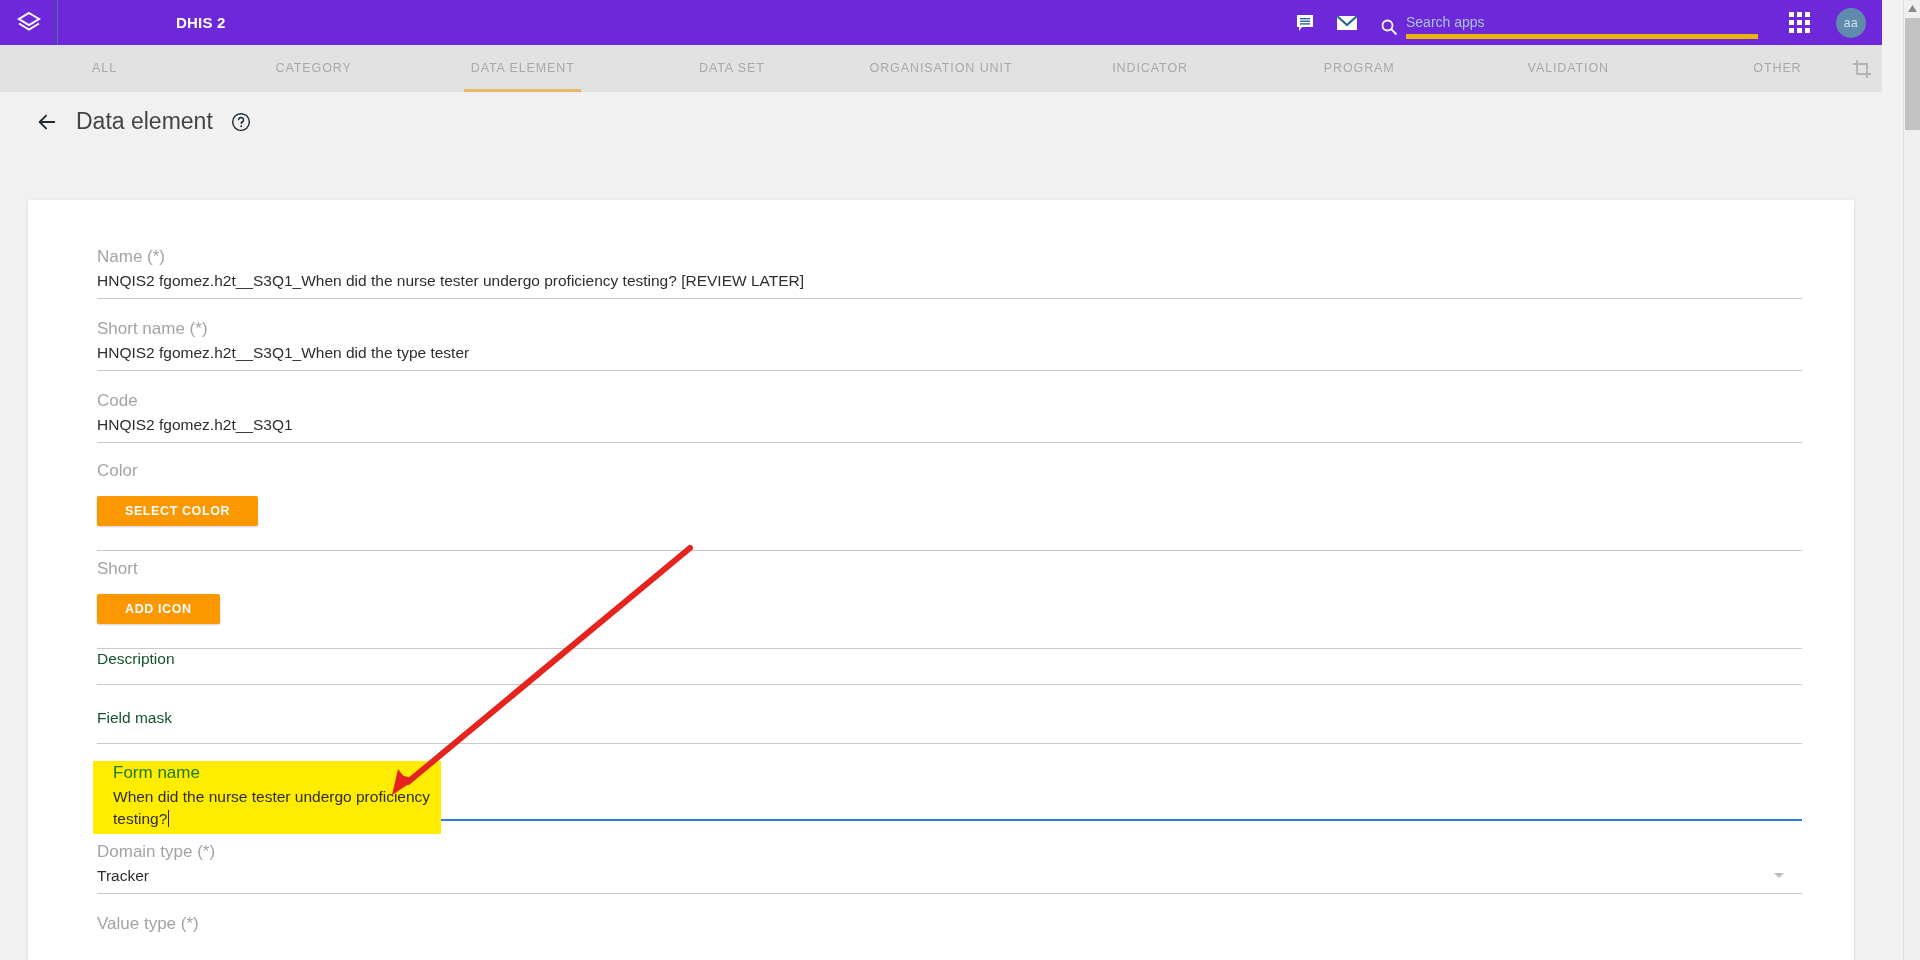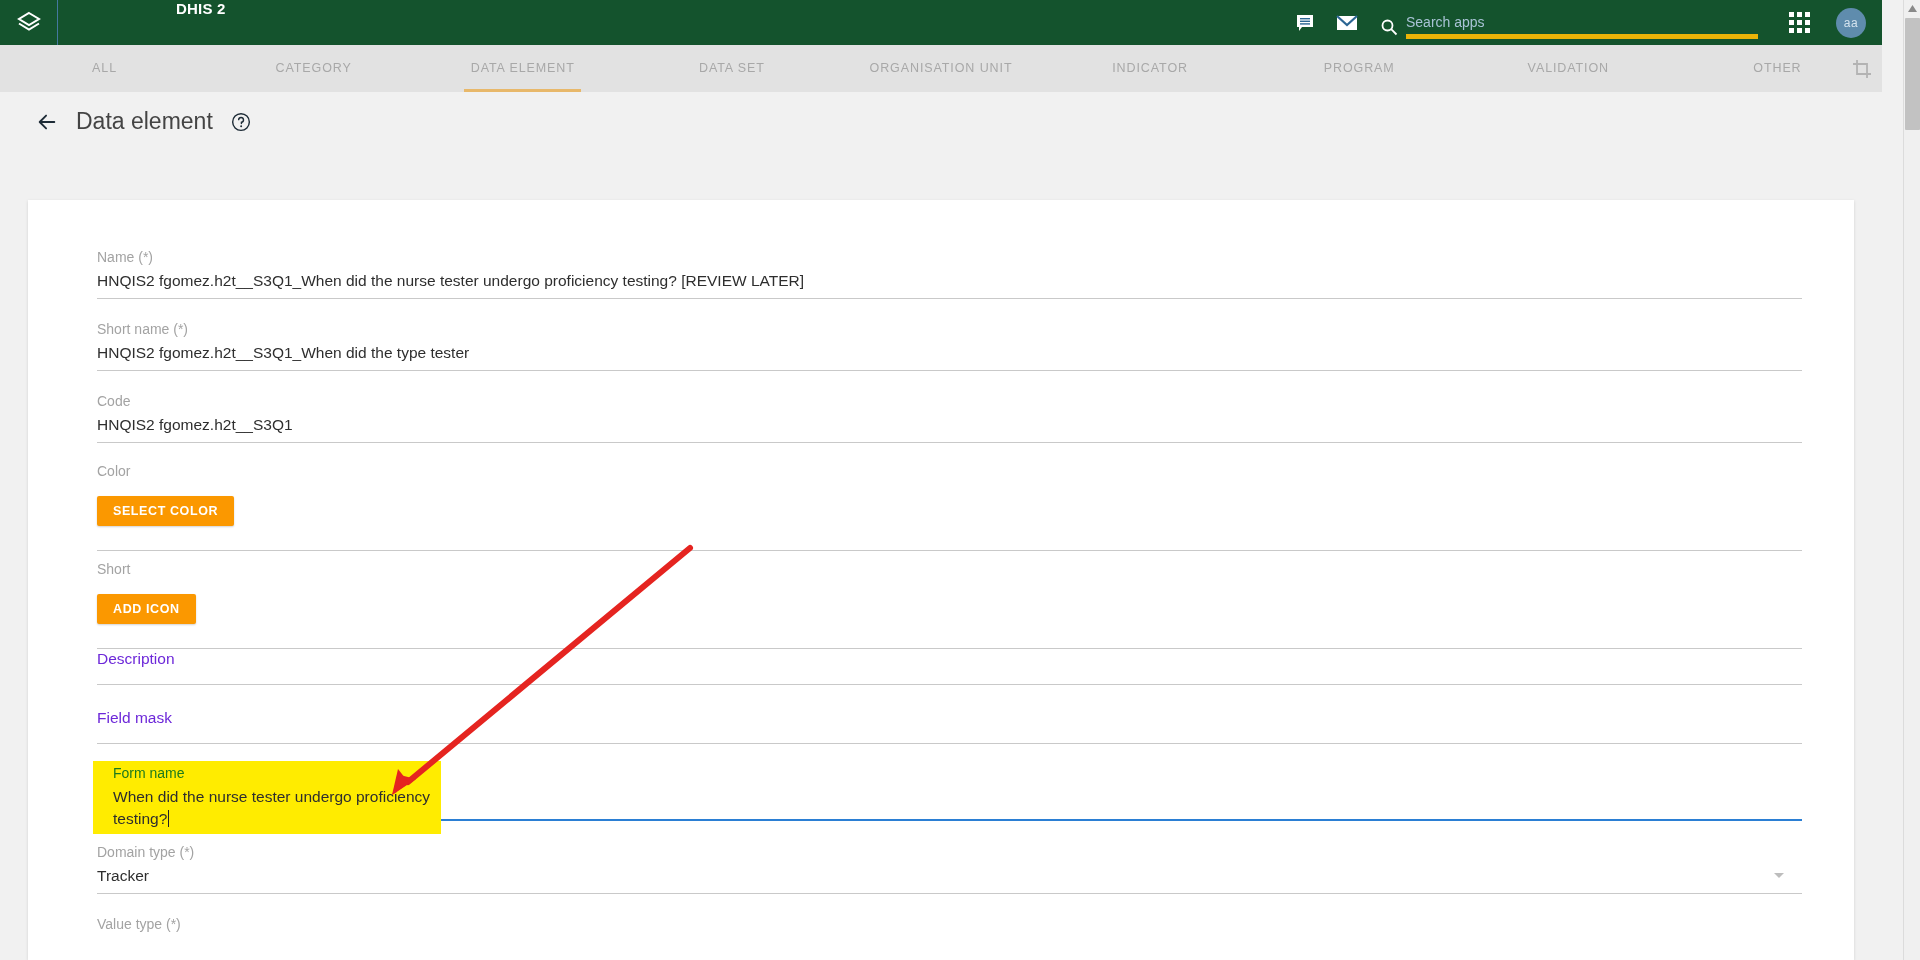--- a/index.html
+++ b/index.html
@@ -11,22 +11,22 @@
     font-family: "Liberation Sans", sans-serif;
     background: #f1f1f1;
   }
 
   #app { position: relative; width: 1920px; height: 960px; }
 
   
   .headerbar {
     position: absolute; top: 0; left: 0;
     width: 1882px; height: 45px;
-    background: #14532d;
-    display: flex; align-items: flex-start;
+    background: #6d28d9;
+    display: flex; align-items: center;
   }
   .logo-box {
     width: 58px; height: 45px;
     display: flex; align-items: center; justify-content: center;
     border-right: 1px solid #44789f;
   }
   .logo-box svg { display: block; }
   .app-title {
     color: #ffffff; font-size: 15px; font-weight: bold;
     letter-spacing: .2px; margin-left: 118px;
@@ -100,39 +100,39 @@
   
   .card {
     position: absolute; top: 200px; left: 28px;
     width: 1826px; height: 760px;
     background: #ffffff;
     box-shadow: 0 1px 3px rgba(0,0,0,.13);
   }
 
   .field { position: absolute; left: 69px; width: 1705px; }
   .field-label {
-    font-size: 14px; color: #a3a3a3; display: block;
+    font-size: 17px; color: #a3a3a3; display: block;
     margin-bottom: 6px; line-height: 14px;
   }
   .field-value {
     font-size: 15.5px; color: #2e2e2e; display: block;
     line-height: 22px; padding-bottom: 6px;
   }
   .field-placeholder {
-    font-size: 15.5px; color: #6d28d9; display: block;
+    font-size: 15.5px; color: #14532d; display: block;
     line-height: 22px; padding-bottom: 6px;
   }
   .underline { border-bottom: 1px solid #c9c9c9; width: 100%; }
   .underline.focused { border-bottom: 2px solid #2b7fd4; }
 
   .btn-orange {
     background: #fb9800; color: #ffffff;
     border: none; border-radius: 2px;
     font-size: 12.5px; font-weight: bold; letter-spacing: .6px;
-    padding: 0 16px; height: 30px; line-height: 30px;
+    padding: 0 28px; height: 30px; line-height: 30px;
     cursor: pointer; font-family: "Liberation Sans", sans-serif;
     box-shadow: 0 1px 2px rgba(0,0,0,.18);
   }
 
   
   .highlight-box {
     position: absolute;
     background: #ffec00;
     padding: 4px 0 0 0;
   }

